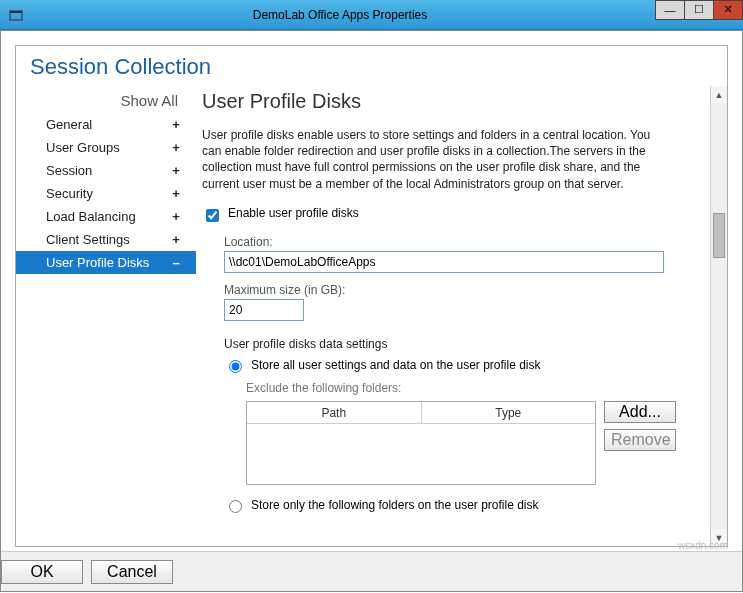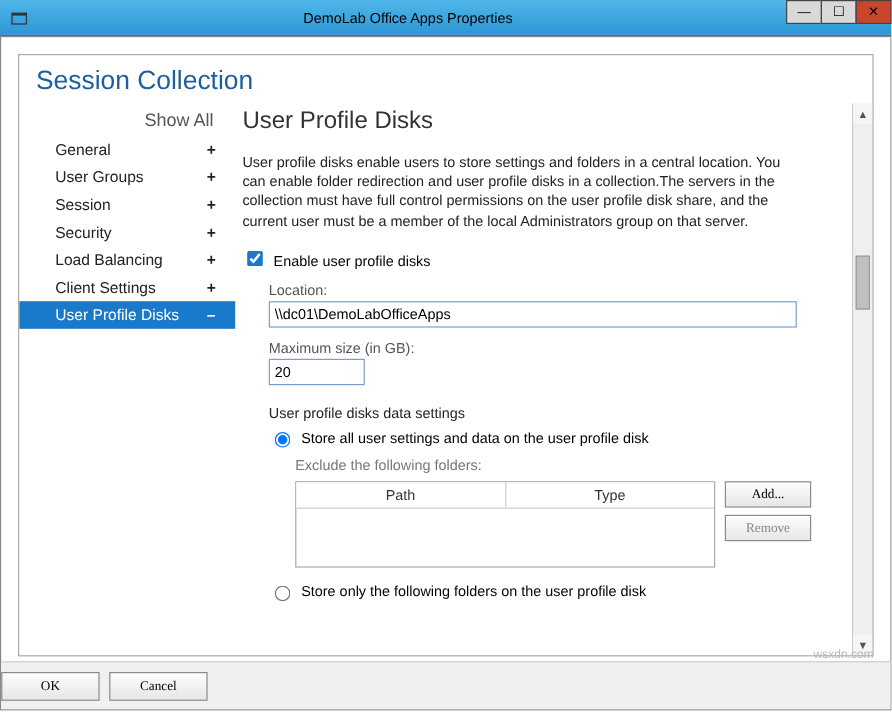--- a/index.html
+++ b/index.html
@@ -113,21 +113,21 @@
     font-size: 20px;
     color: #333;
   }
   .desc {
     font-size: 12px;
     color: #222;
     line-height: 1.35;
     margin-bottom: 14px;
     max-width: 470px;
   }
-  .chkrow { display:flex; align-items:flex-end; gap:6px; margin-bottom:10px; }
+  .chkrow { display:flex; align-items:flex-start; gap:6px; margin-bottom:10px; }
   .chkrow input { accent-color: #1979ca; }
   .sub { margin-left: 22px; }
   .flabel { color:#555; font-size:12px; margin-top:6px; margin-bottom:2px; }
   .tinput {
     width: 440px;
     height: 22px;
     border: 1px solid #7a9ec9;
     padding: 2px 4px;
     font-size: 12px;
     font-family: inherit;
@@ -138,21 +138,21 @@
   .exlabel { color:#777; margin-left:22px; margin-top:8px; font-size:12px;}
   .tablewrap {
     display:flex;
     gap: 8px;
     margin-top: 6px;
     margin-left: 22px;
   }
   .gridtbl {
     border: 1px solid #aaa;
     width: 350px;
-    height: 72px;
+    height: 84px;
     background:#fff;
   }
   .gridhdr {
     display:flex;
     background:#fff;
     border-bottom:1px solid #ccc;
     height:22px;
   }
   .gridhdr div {
     flex:1;
@@ -161,22 +161,22 @@
     color:#333;
     border-right:1px solid #ccc;
     line-height:22px;
   }
   .gridhdr div:last-child{border-right:0;}
   .sidebtns { display:flex; flex-direction:column; gap:6px; }
   .btn {
     width: 72px; height:22px;
     border:1px solid #8a8a8a;
     background: linear-gradient(#fdfdfd,#e6e6e6);
-    font-size:11px;
-    font-family:Liberation Serif, serif;
+    font-size:16px;
+    font-family:Liberation Sans, sans-serif;
     cursor:default;
   }
   .btn:disabled { color:#888; }
   .scrollbar {
     position:absolute;
     right:0; top:0; bottom:0;
     width:17px;
     background:#efefef;
     border-left:1px solid #ccc;
   }

